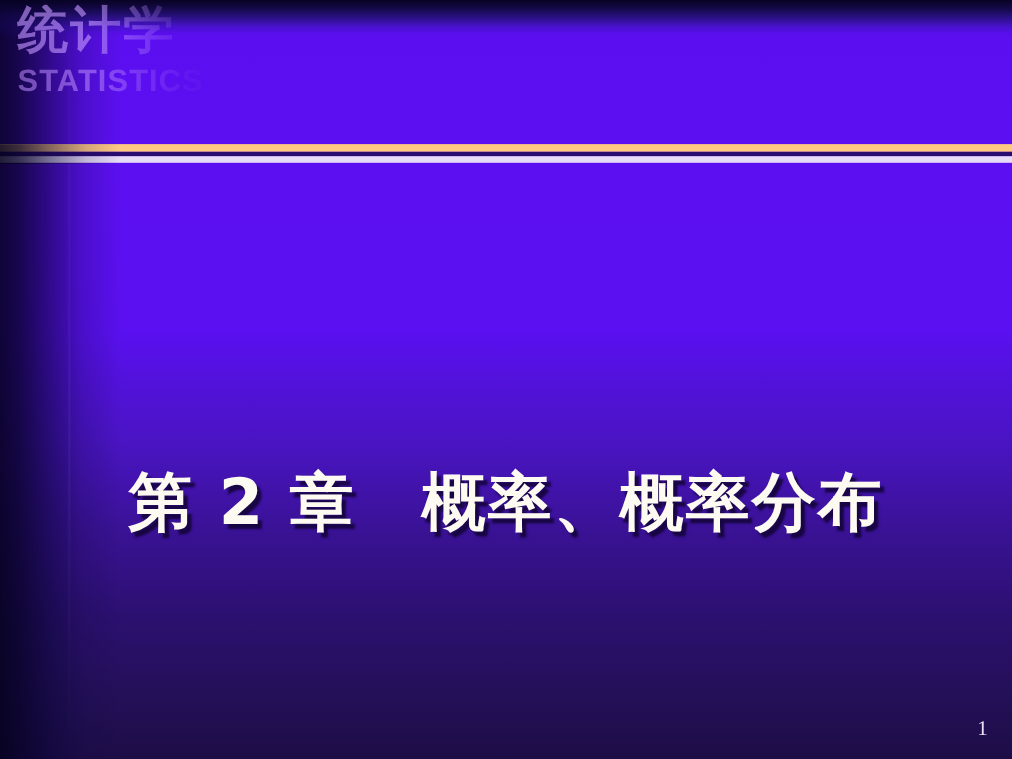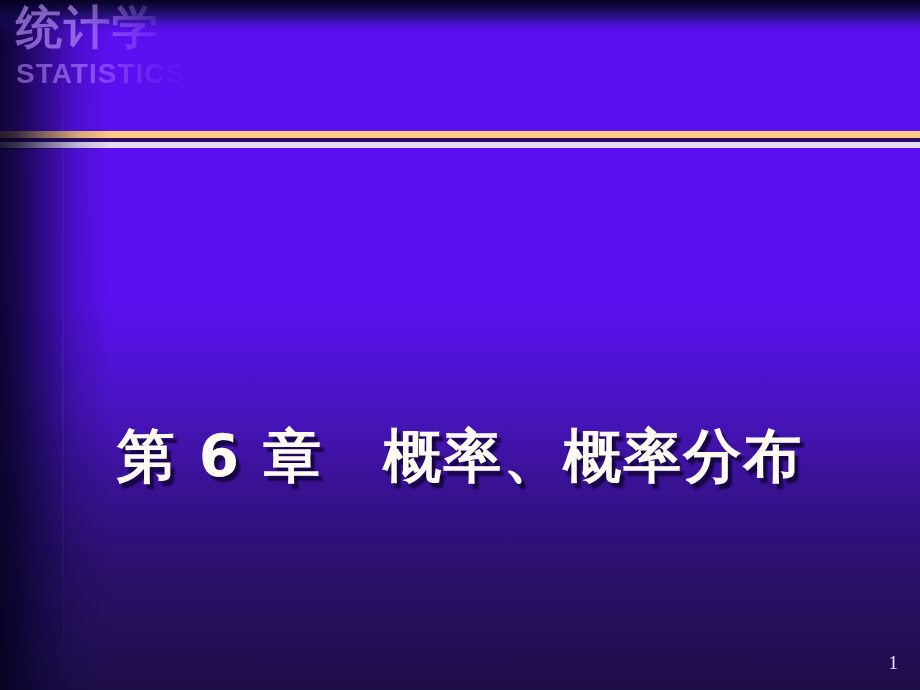--- a/index.html
+++ b/index.html
@@ -186,19 +186,19 @@
   </div>
 
   <div id="bands">
     <div class="band band-orange"></div>
     <div class="band band-dark"></div>
     <div class="band band-white"></div>
     <div id="bands-fade"></div>
   </div>
 
   <div id="title">
-    <span class="title-line" id="title-line-1">第 6 章　概率、概率分布</span>
+    <span class="title-line" id="title-line-1">第 2 章　概率、概率分布</span>
     
   </div>
 
   <div id="page-number">1</div>
 
 </div>
 
 </body></html>

